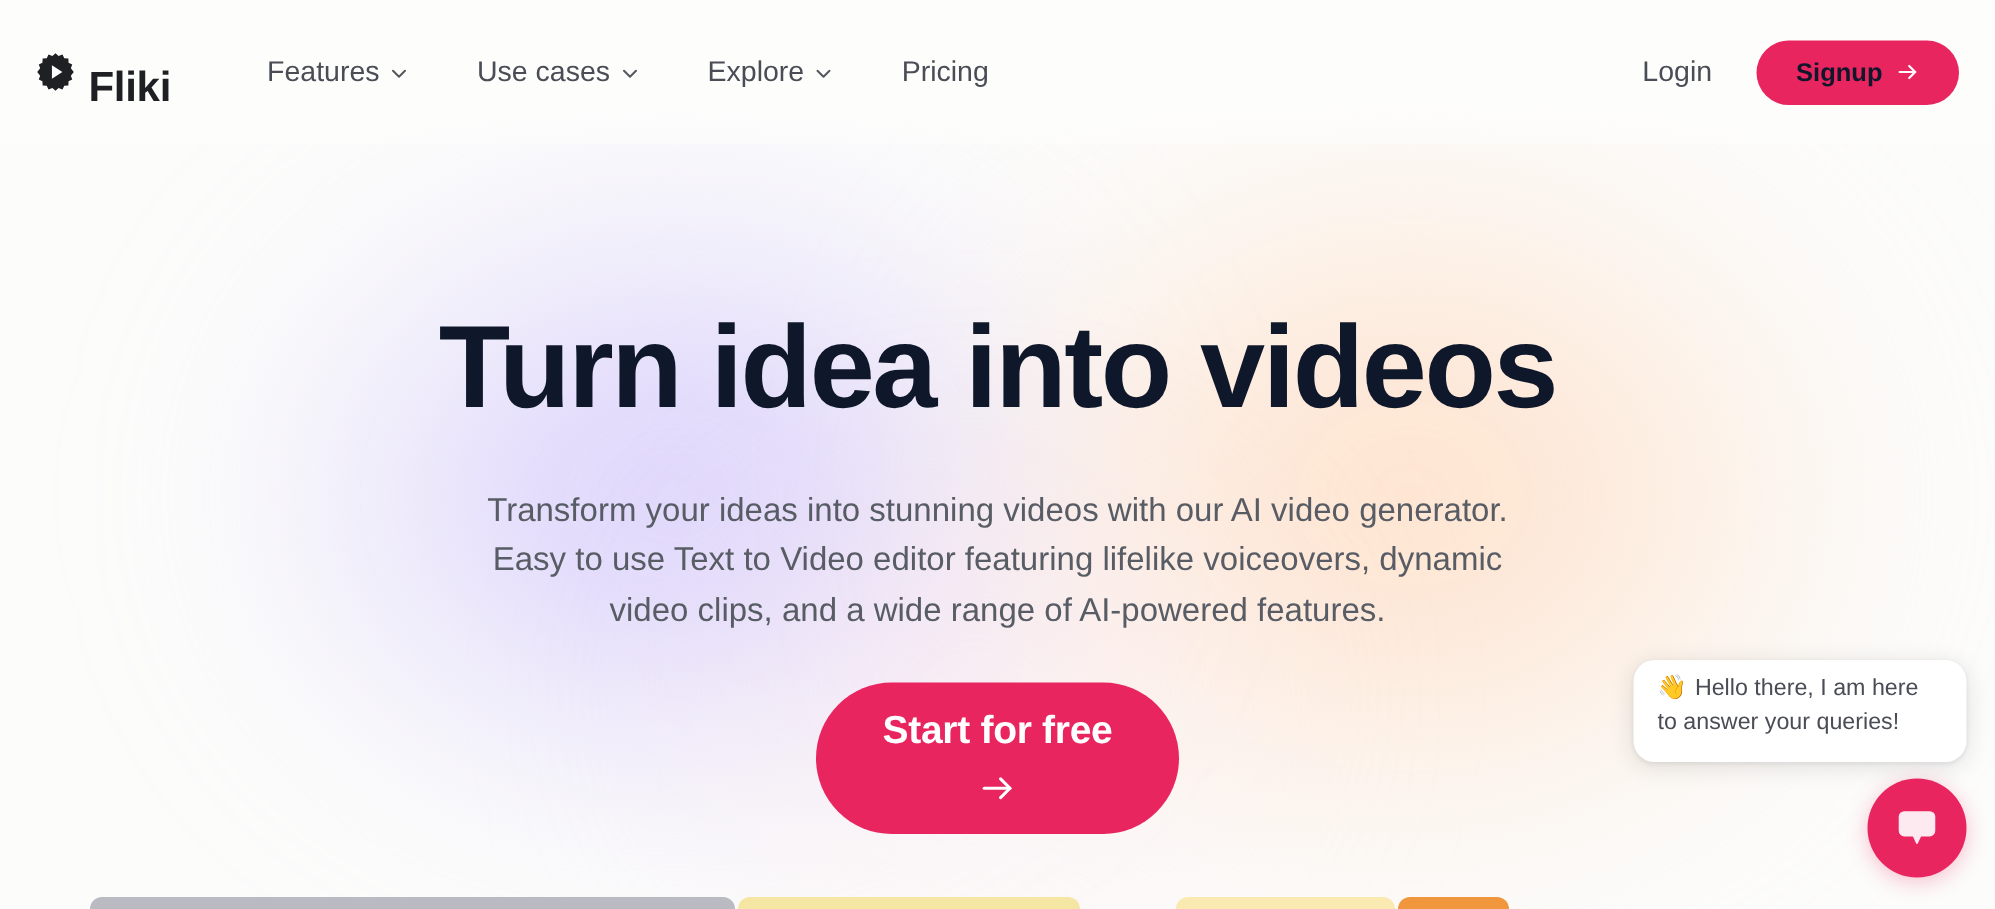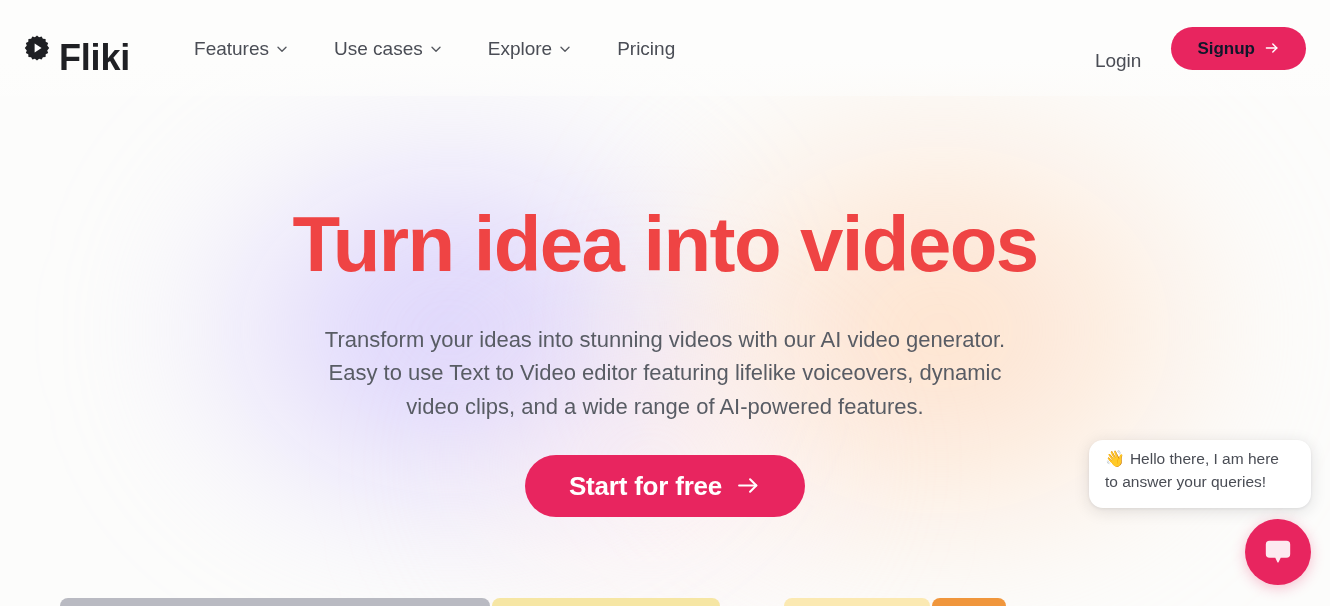--- a/index.html
+++ b/index.html
@@ -91,21 +91,21 @@
   }
 
   .brand-mark {
     width: 26px;
     height: 26px;
     display: block;
     flex: none;
   }
 
   .brand-name {
-    font-size: 36px;
+    font-size: 28px;
     font-weight: 600;
     color: #1f2024;
     letter-spacing: -0.2px;
     line-height: 1;
     margin-top: 20px;
   }
 
   .nav {
     display: flex;
     align-items: center;
@@ -128,21 +128,21 @@
     width: 12px;
     height: 12px;
     display: block;
     flex: none;
     margin-top: 2px;
   }
 
   .header-right {
     margin-left: auto;
     display: flex;
-    align-items: flex-end;
+    align-items: center;
     gap: 30px;
   }
 
   .login-link {
     font-size: 19px;
     color: #4a4d55;
     cursor: pointer;
     text-decoration: none;
     line-height: 1;
   }
@@ -179,21 +179,21 @@
     text-align: center;
     z-index: 10;
   }
 
   .hero-title {
     margin-top: 111px;
     font-size: 78px;
     font-weight: 700;
     line-height: 0.97;
     letter-spacing: -1.6px;
-    color: #ef4444;
+    color: #0f172a;
     padding: 0 160px;
   }
 
   .hero-sub {
     margin-top: 40px;
     font-size: 22px;
     line-height: 1.52;
     color: #585c64;
     padding: 0 180px;
     font-weight: 400;
@@ -213,20 +213,21 @@
     color: #ffffff;
     font-size: 26px;
     font-weight: 700;
     border: none;
     border-radius: 999px;
     padding: 18px 44px;
     cursor: pointer;
     font-family: inherit;
     line-height: 1;
     letter-spacing: -0.2px;
+    flex-direction: column;
   }
 
   .arrow-lg {
     width: 25px;
     height: 25px;
     display: block;
     flex: none;
   }
 
   

